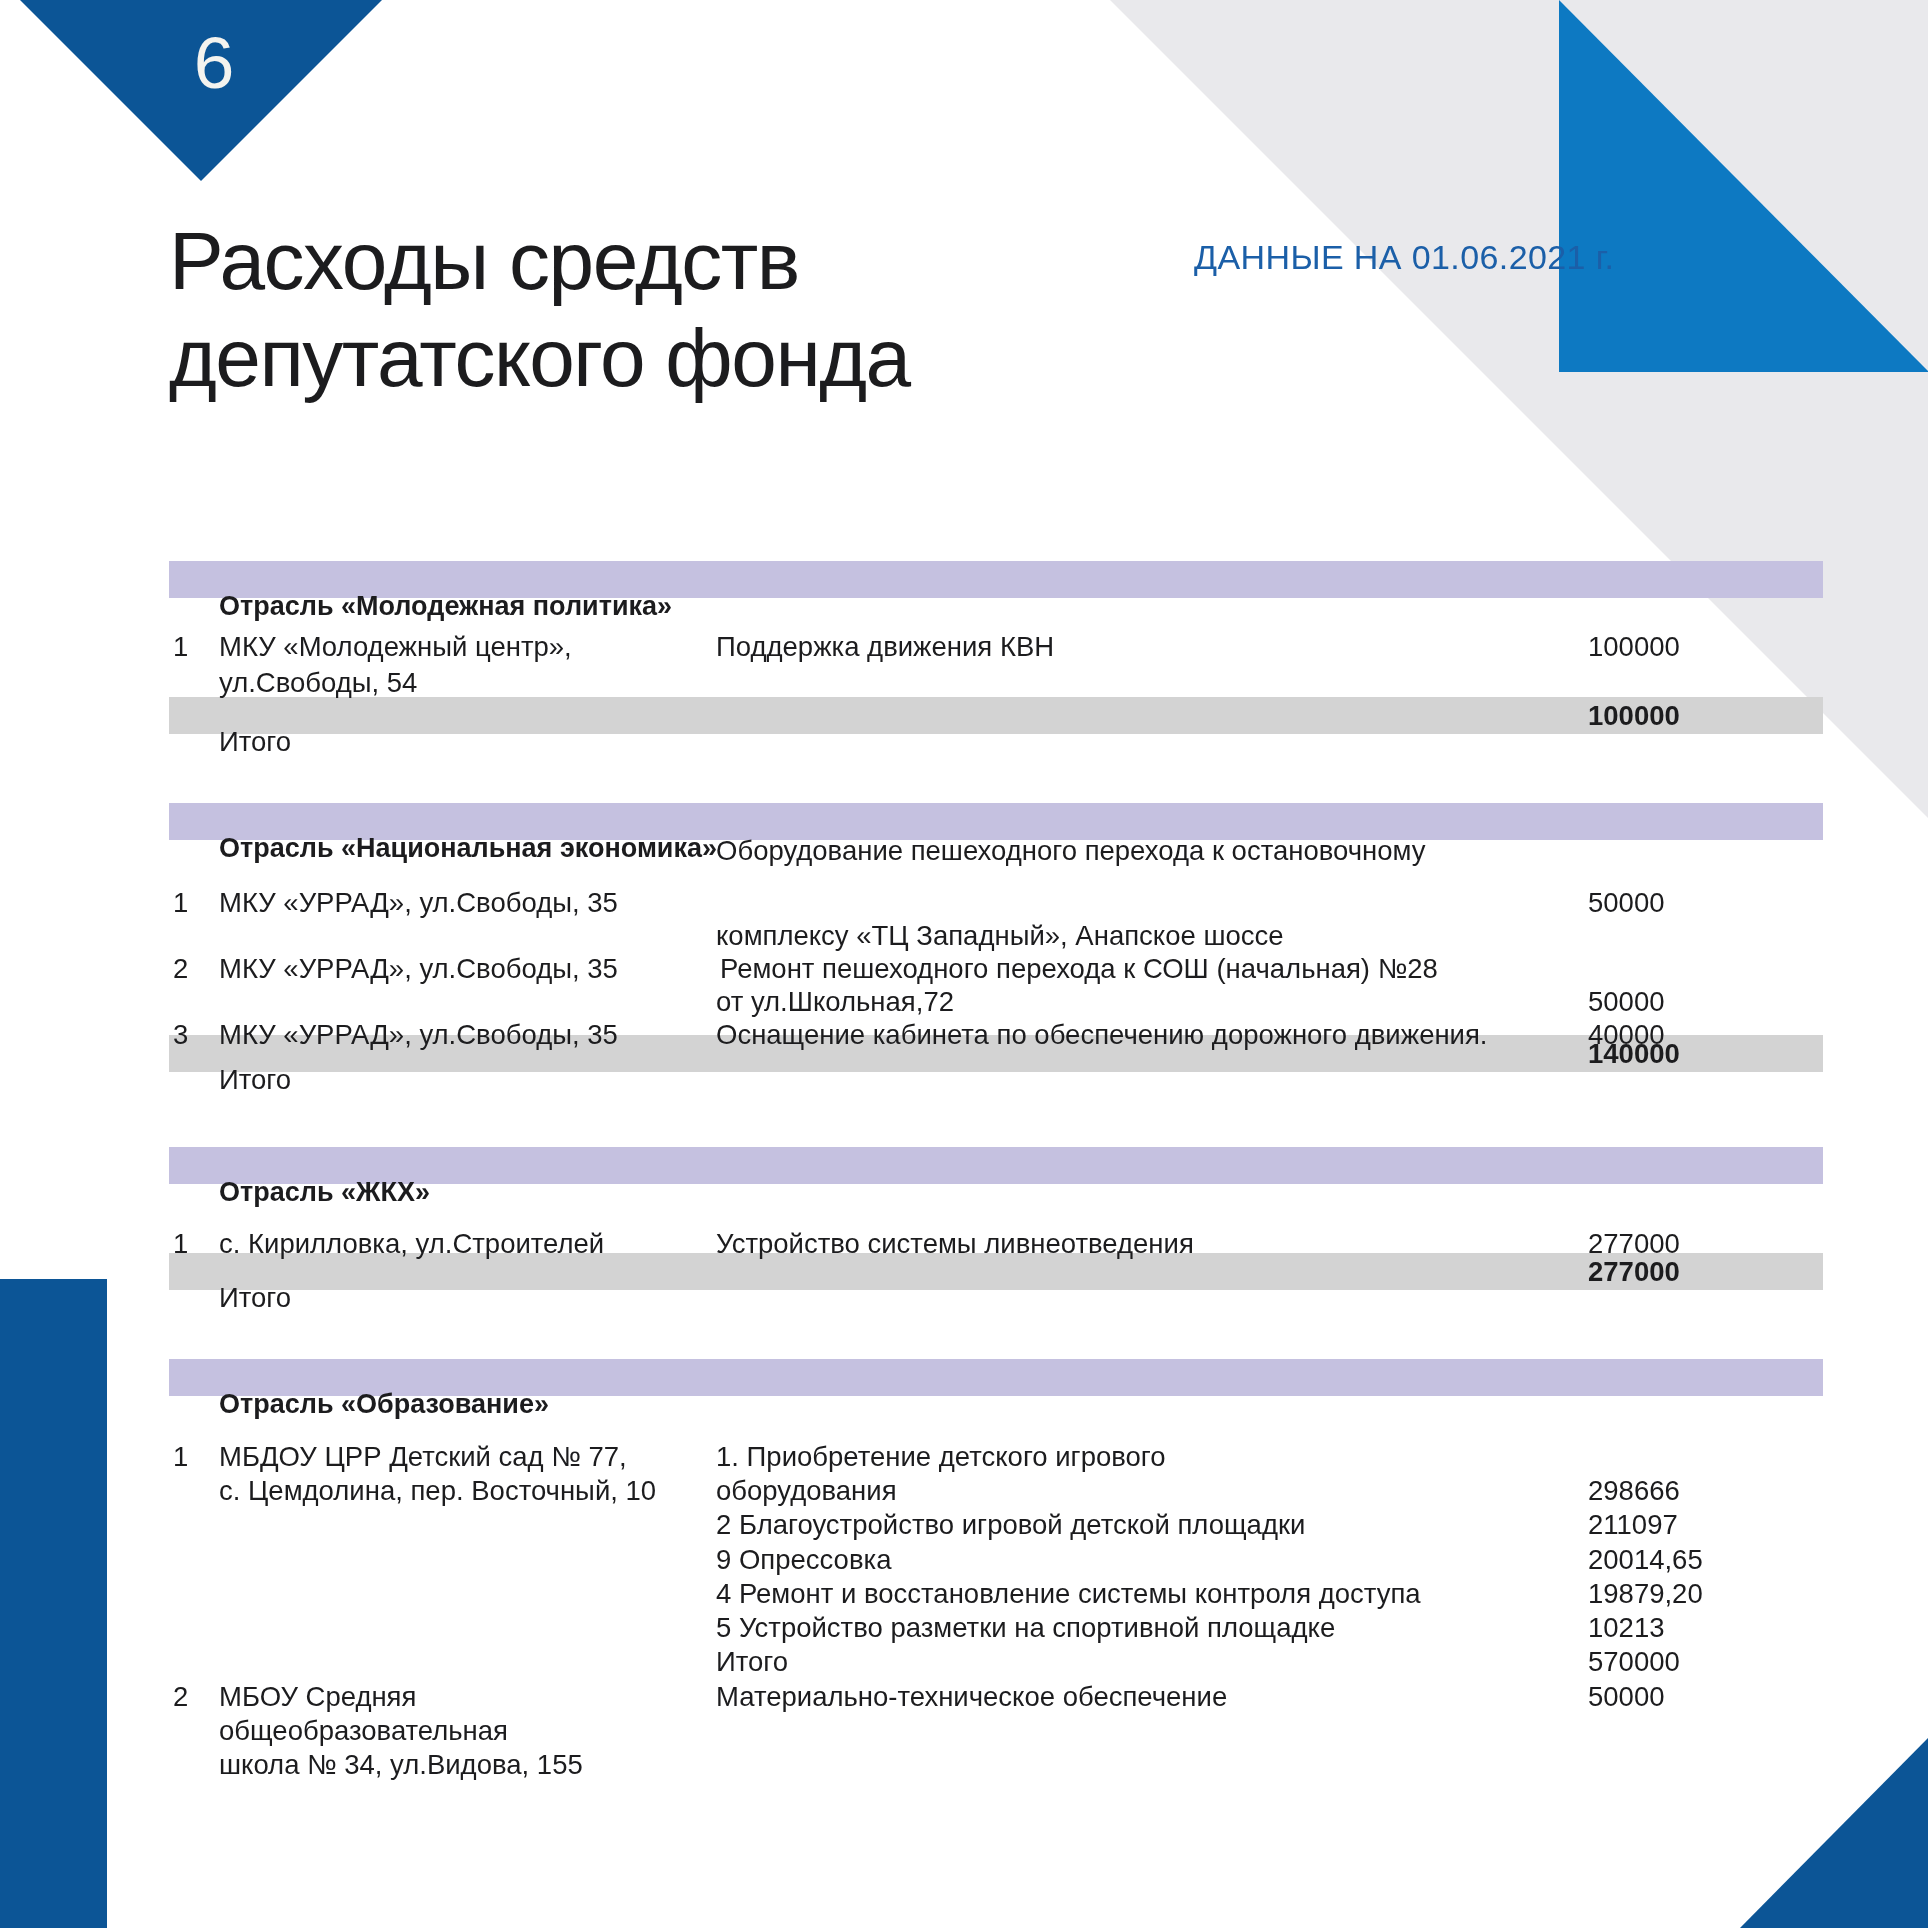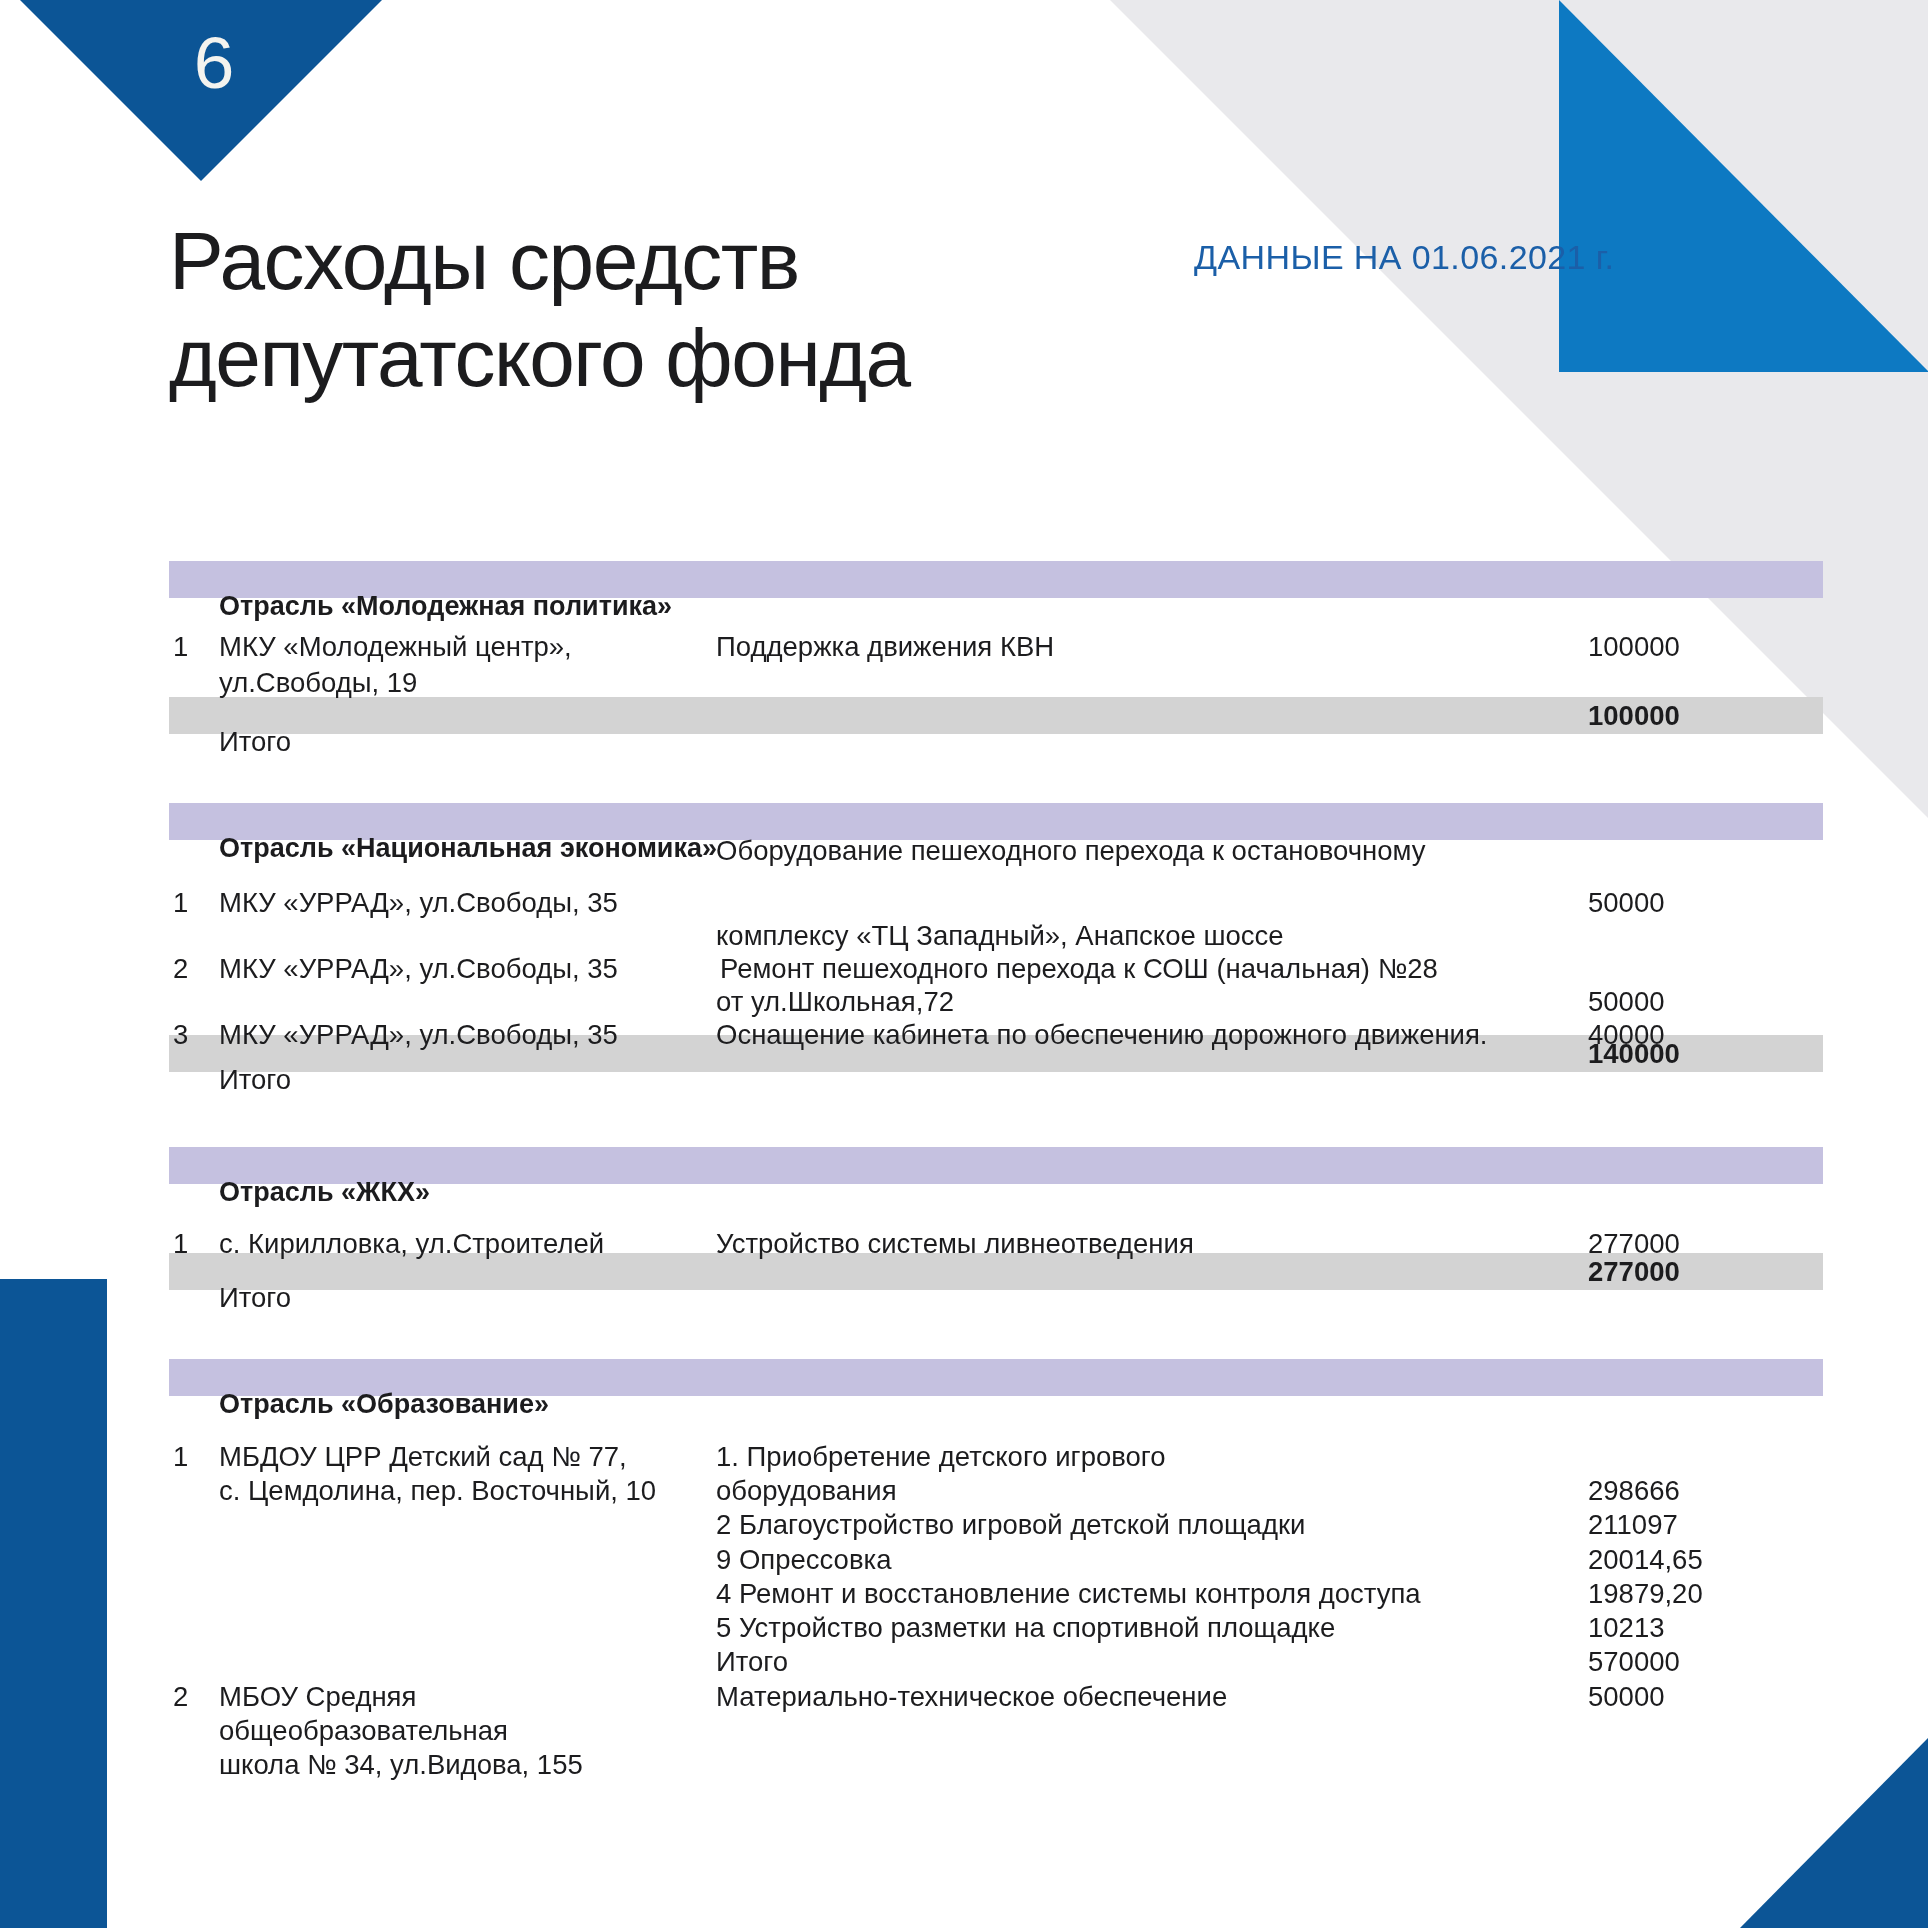--- a/index.html
+++ b/index.html
@@ -70,21 +70,21 @@
 
 <div class="title-line" style="top:220px">Расходы средств</div>
 <div class="title-line" style="top:317px">депутатского фонда</div>
 <div class="date-label">ДАННЫЕ НА 01.06.2021 г.</div>
 
 <div class="bar lav" style="top:561px">
   <span class="lbl">Отрасль «Молодежная политика»</span>
 </div>
 <div class="t" style="left:173px;top:630px">1</div>
 <div class="t" style="left:219px;top:630px">МКУ «Молодежный центр»,</div>
-<div class="t" style="left:219px;top:666px">ул.Свободы, 19</div>
+<div class="t" style="left:219px;top:666px">ул.Свободы, 54</div>
 <div class="t" style="left:716px;top:630px">Поддержка движения КВН</div>
 <div class="t" style="left:1588px;top:630px">100000</div>
 <div class="bar gry" style="top:697px">
   <span class="lbl norm">Итого</span>
   <span class="amt">100000</span>
 </div>
 
 <div class="bar lav" style="top:803px">
   <span class="lbl">Отрасль «Национальная экономика»</span>
 </div>

